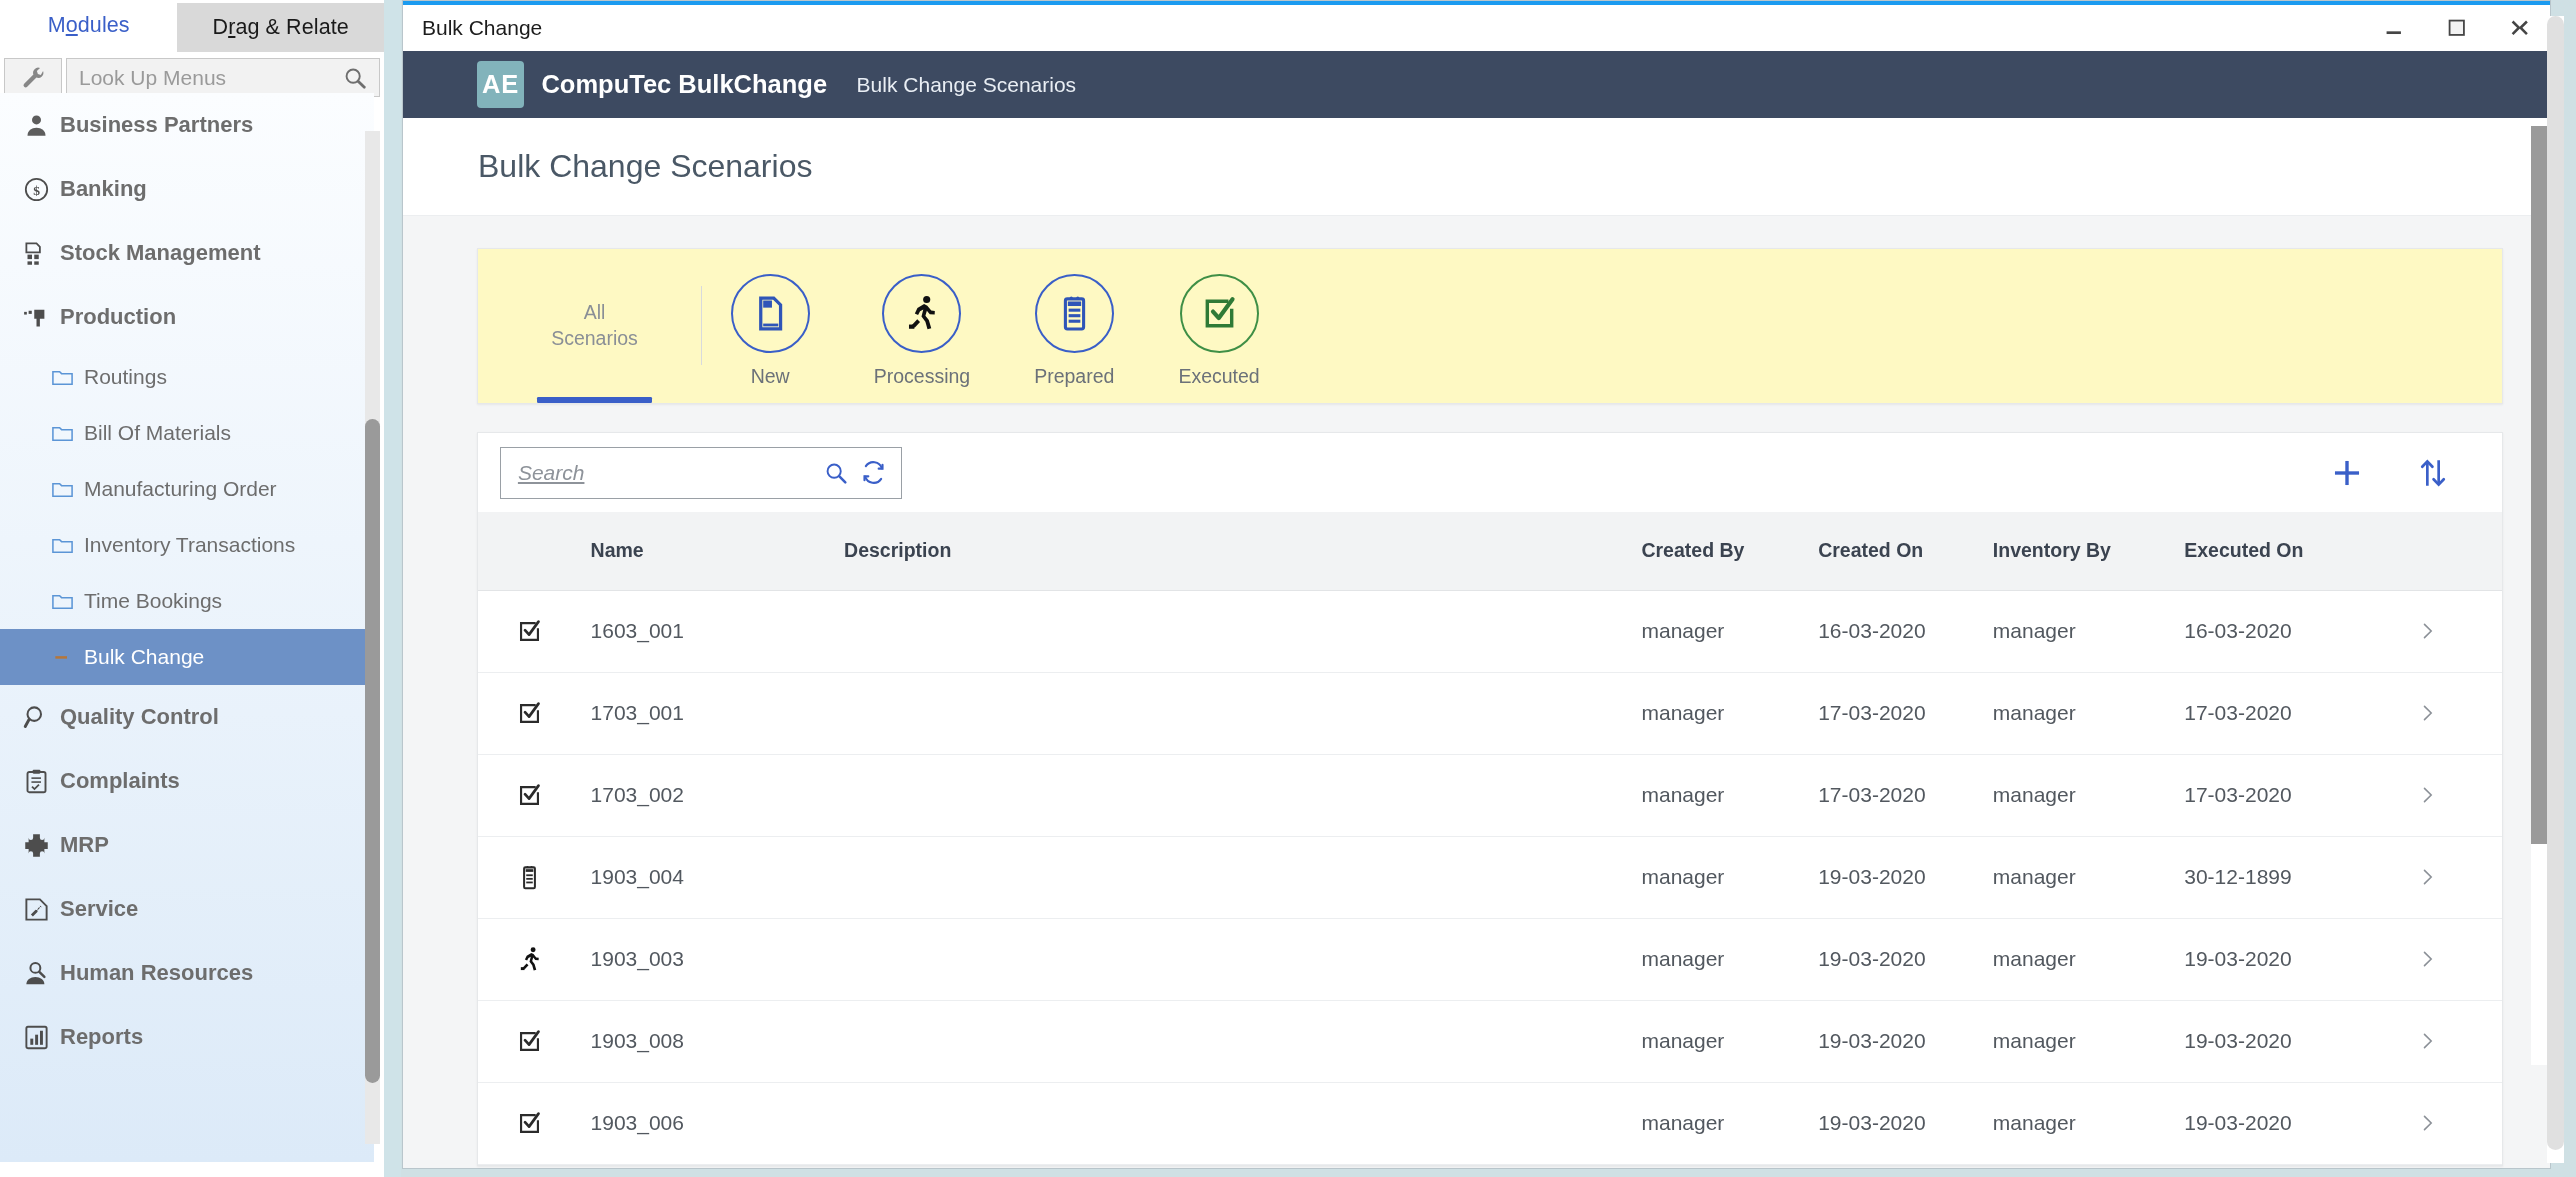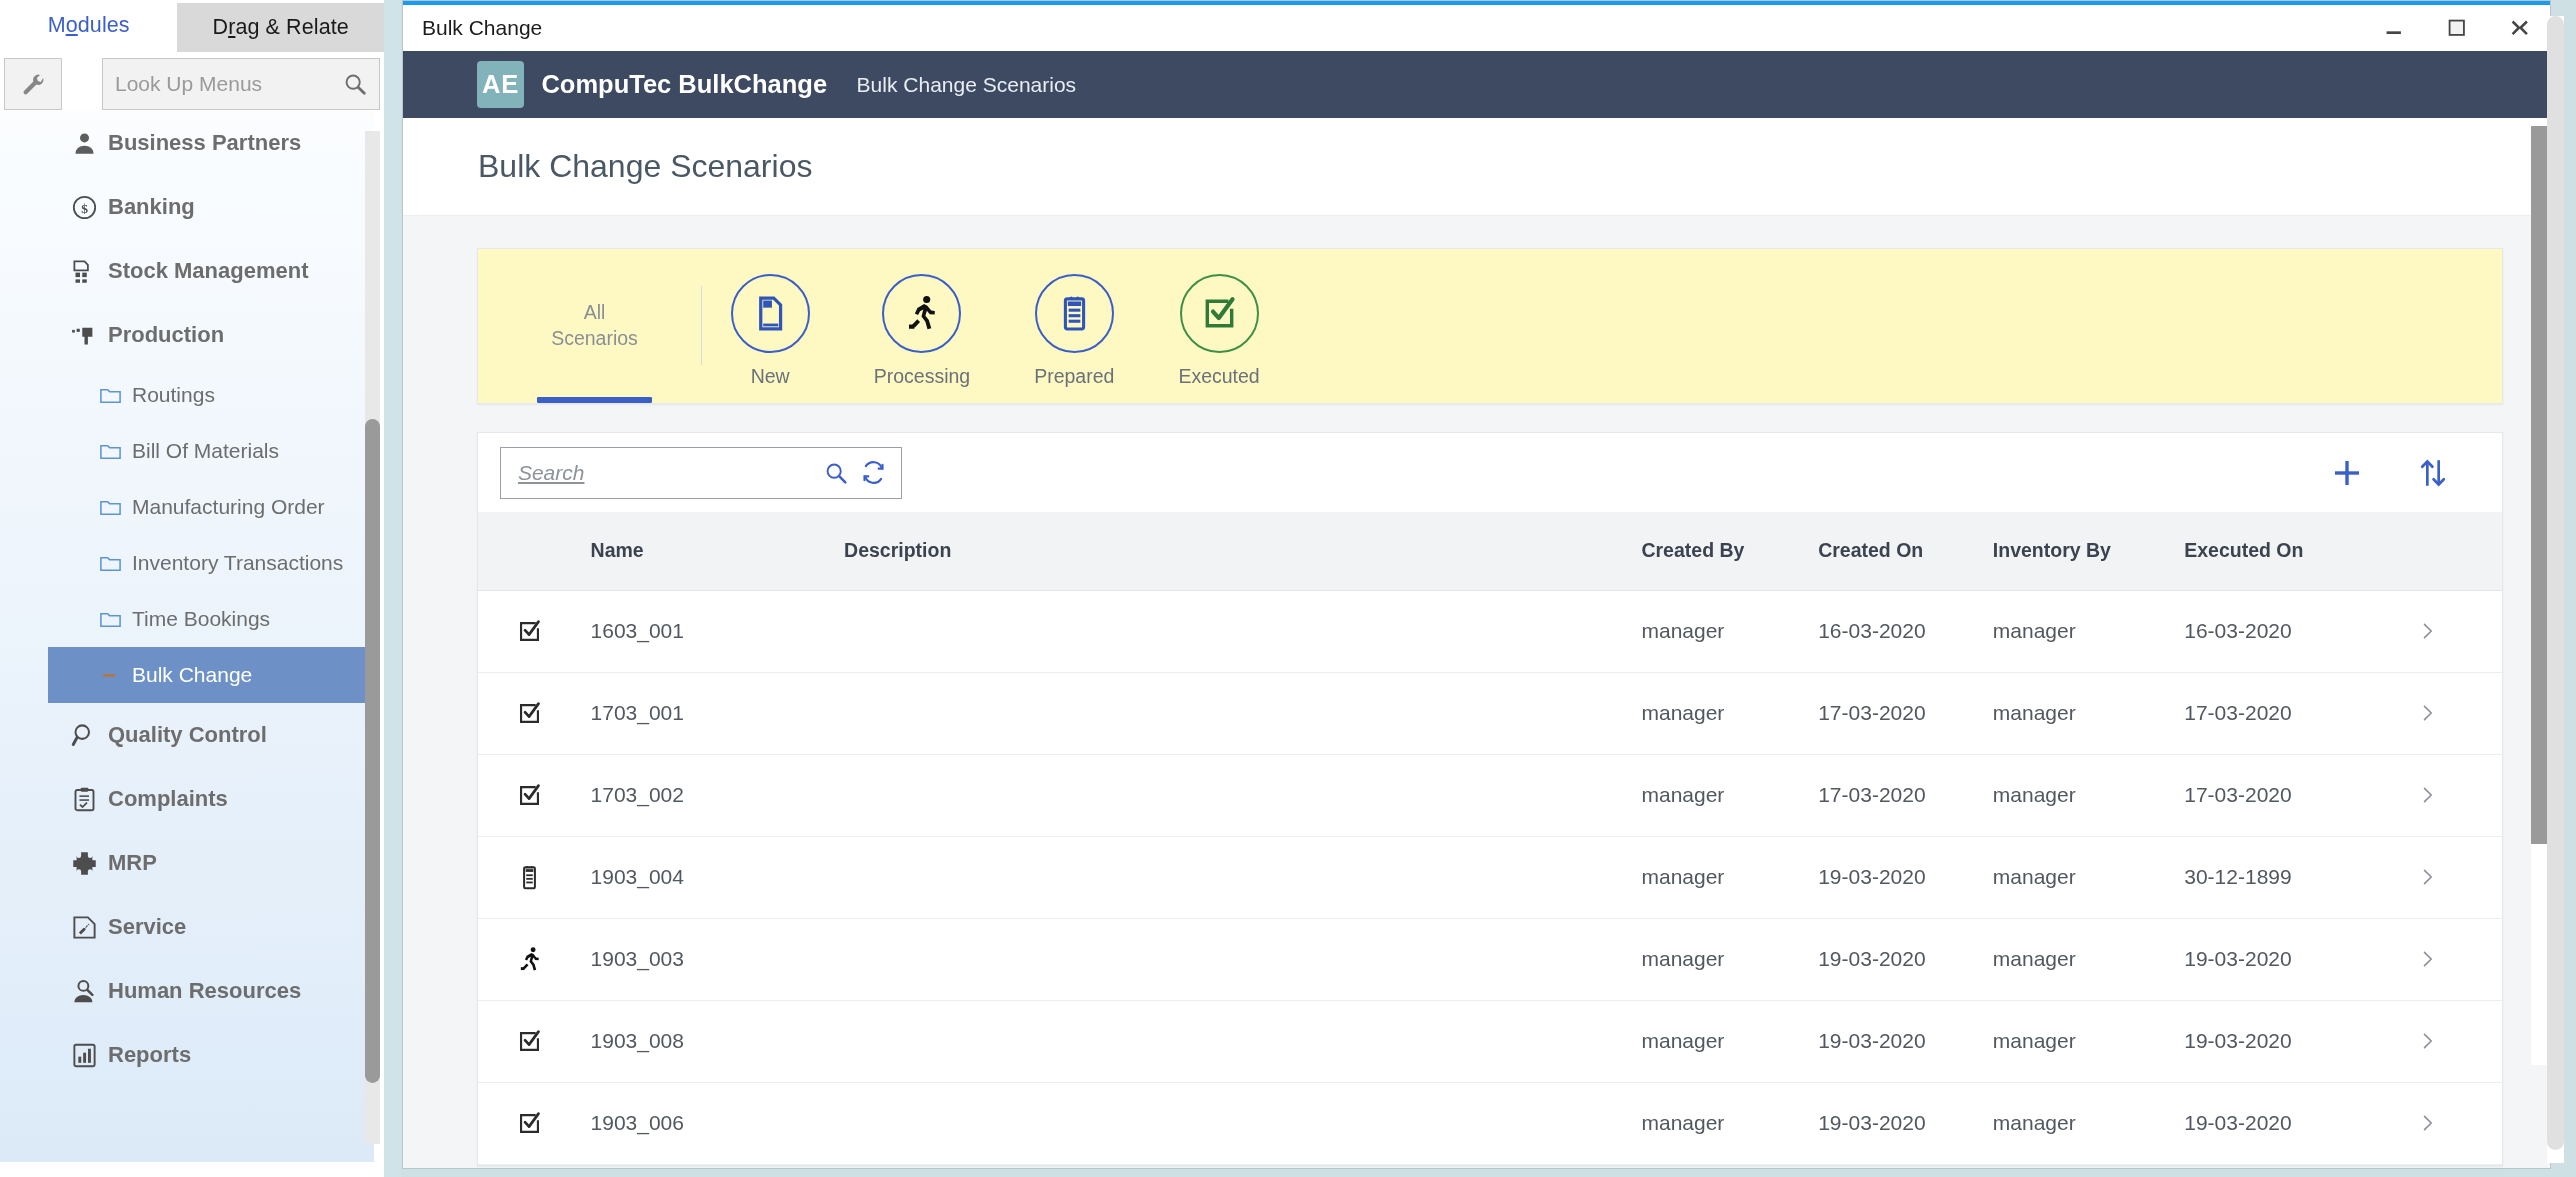--- a/index.html
+++ b/index.html
@@ -29,38 +29,37 @@
     width: 181px; color: #3a5fc8; background: #ffffff;
     border-bottom: 2px solid #ffffff;
   }
   .tab.drag {
     width: 211px; color: #1a1a1a; background: #d9d9d9;
     margin-top: 2.7px;
   }
   .tab .u { text-decoration: underline; }
 
   .lookup-row {
-    position: absolute; left: 0; top: 58px; width: 384px; height: 52px;
-    display: flex; align-items: stretch; padding: 0 4px; gap: 36px;
+    position: absolute; left: 0; top: 58px; width: 384px; height: 39px;
+    display: flex; align-items: stretch; padding: 0 4px;
   }
   .wrench-box {
     width: 58px; background: #f2f2f2; border: 0.7px solid #c8c8c8;
     display: flex; align-items: center; justify-content: center;
   }
   .lookup-box {
     flex: 1; margin-left: 4px; background: #f2f2f2; border: 0.7px solid #c8c8c8;
     display: flex; align-items: center; padding: 0 12px;
   }
   .lookup-box .ph { flex: 1; color: #9a9a9a; font-size: 21px; }
 
   .nav {
-    position: absolute; left: 0; top: 111px; width: 374px; bottom: 14.8px;
+    position: absolute; left: 0; top: 93px; width: 374px; bottom: 14.8px;
     background: linear-gradient(to bottom, #fbfdff 0%, #dceaf8 100%);
     overflow: hidden;
-    padding-left: 48px;
   }
   .nav-item {
     display: flex; align-items: center; height: 64px; padding-left: 12px;
     font-size: 22px; font-weight: bold; color: #6d6d6d;
   }
   .nav-item .ico { width: 48px; display: flex; align-items: center; justify-content: center; }
   .nav-sub {
     display: flex; align-items: center; height: 56px; padding-left: 40px;
     font-size: 21px; font-weight: normal; color: #6d6d6d;
   }

